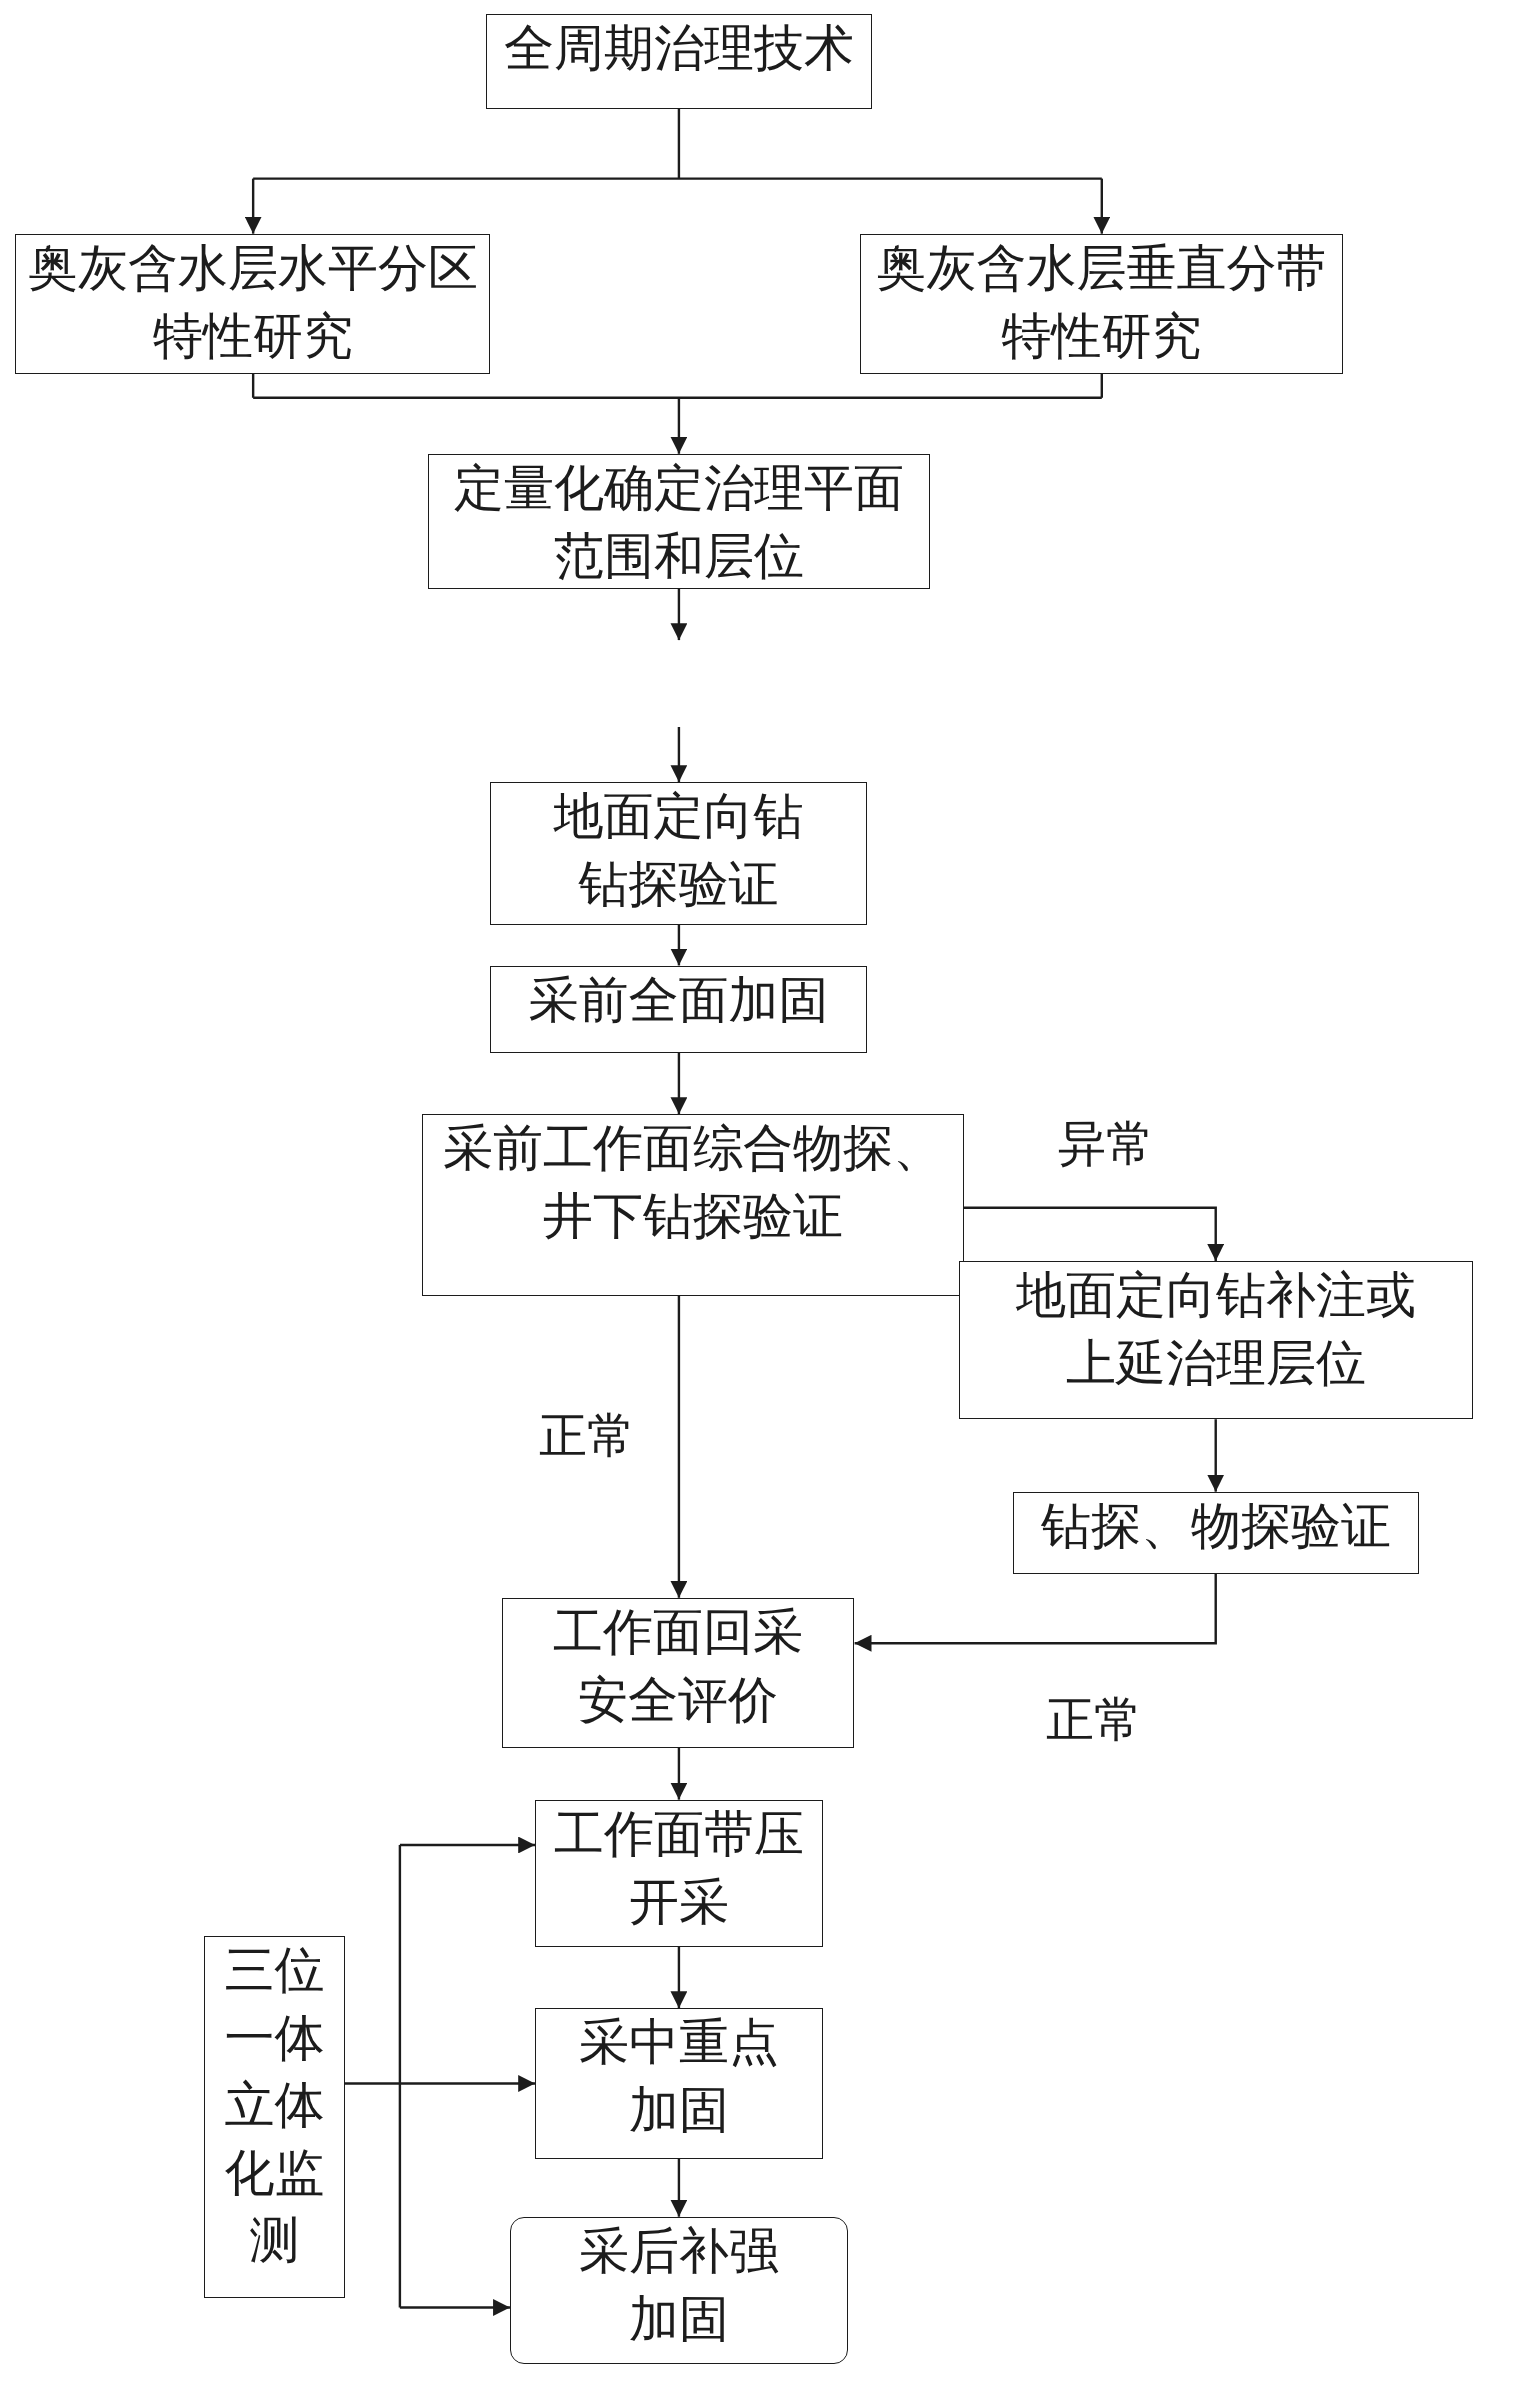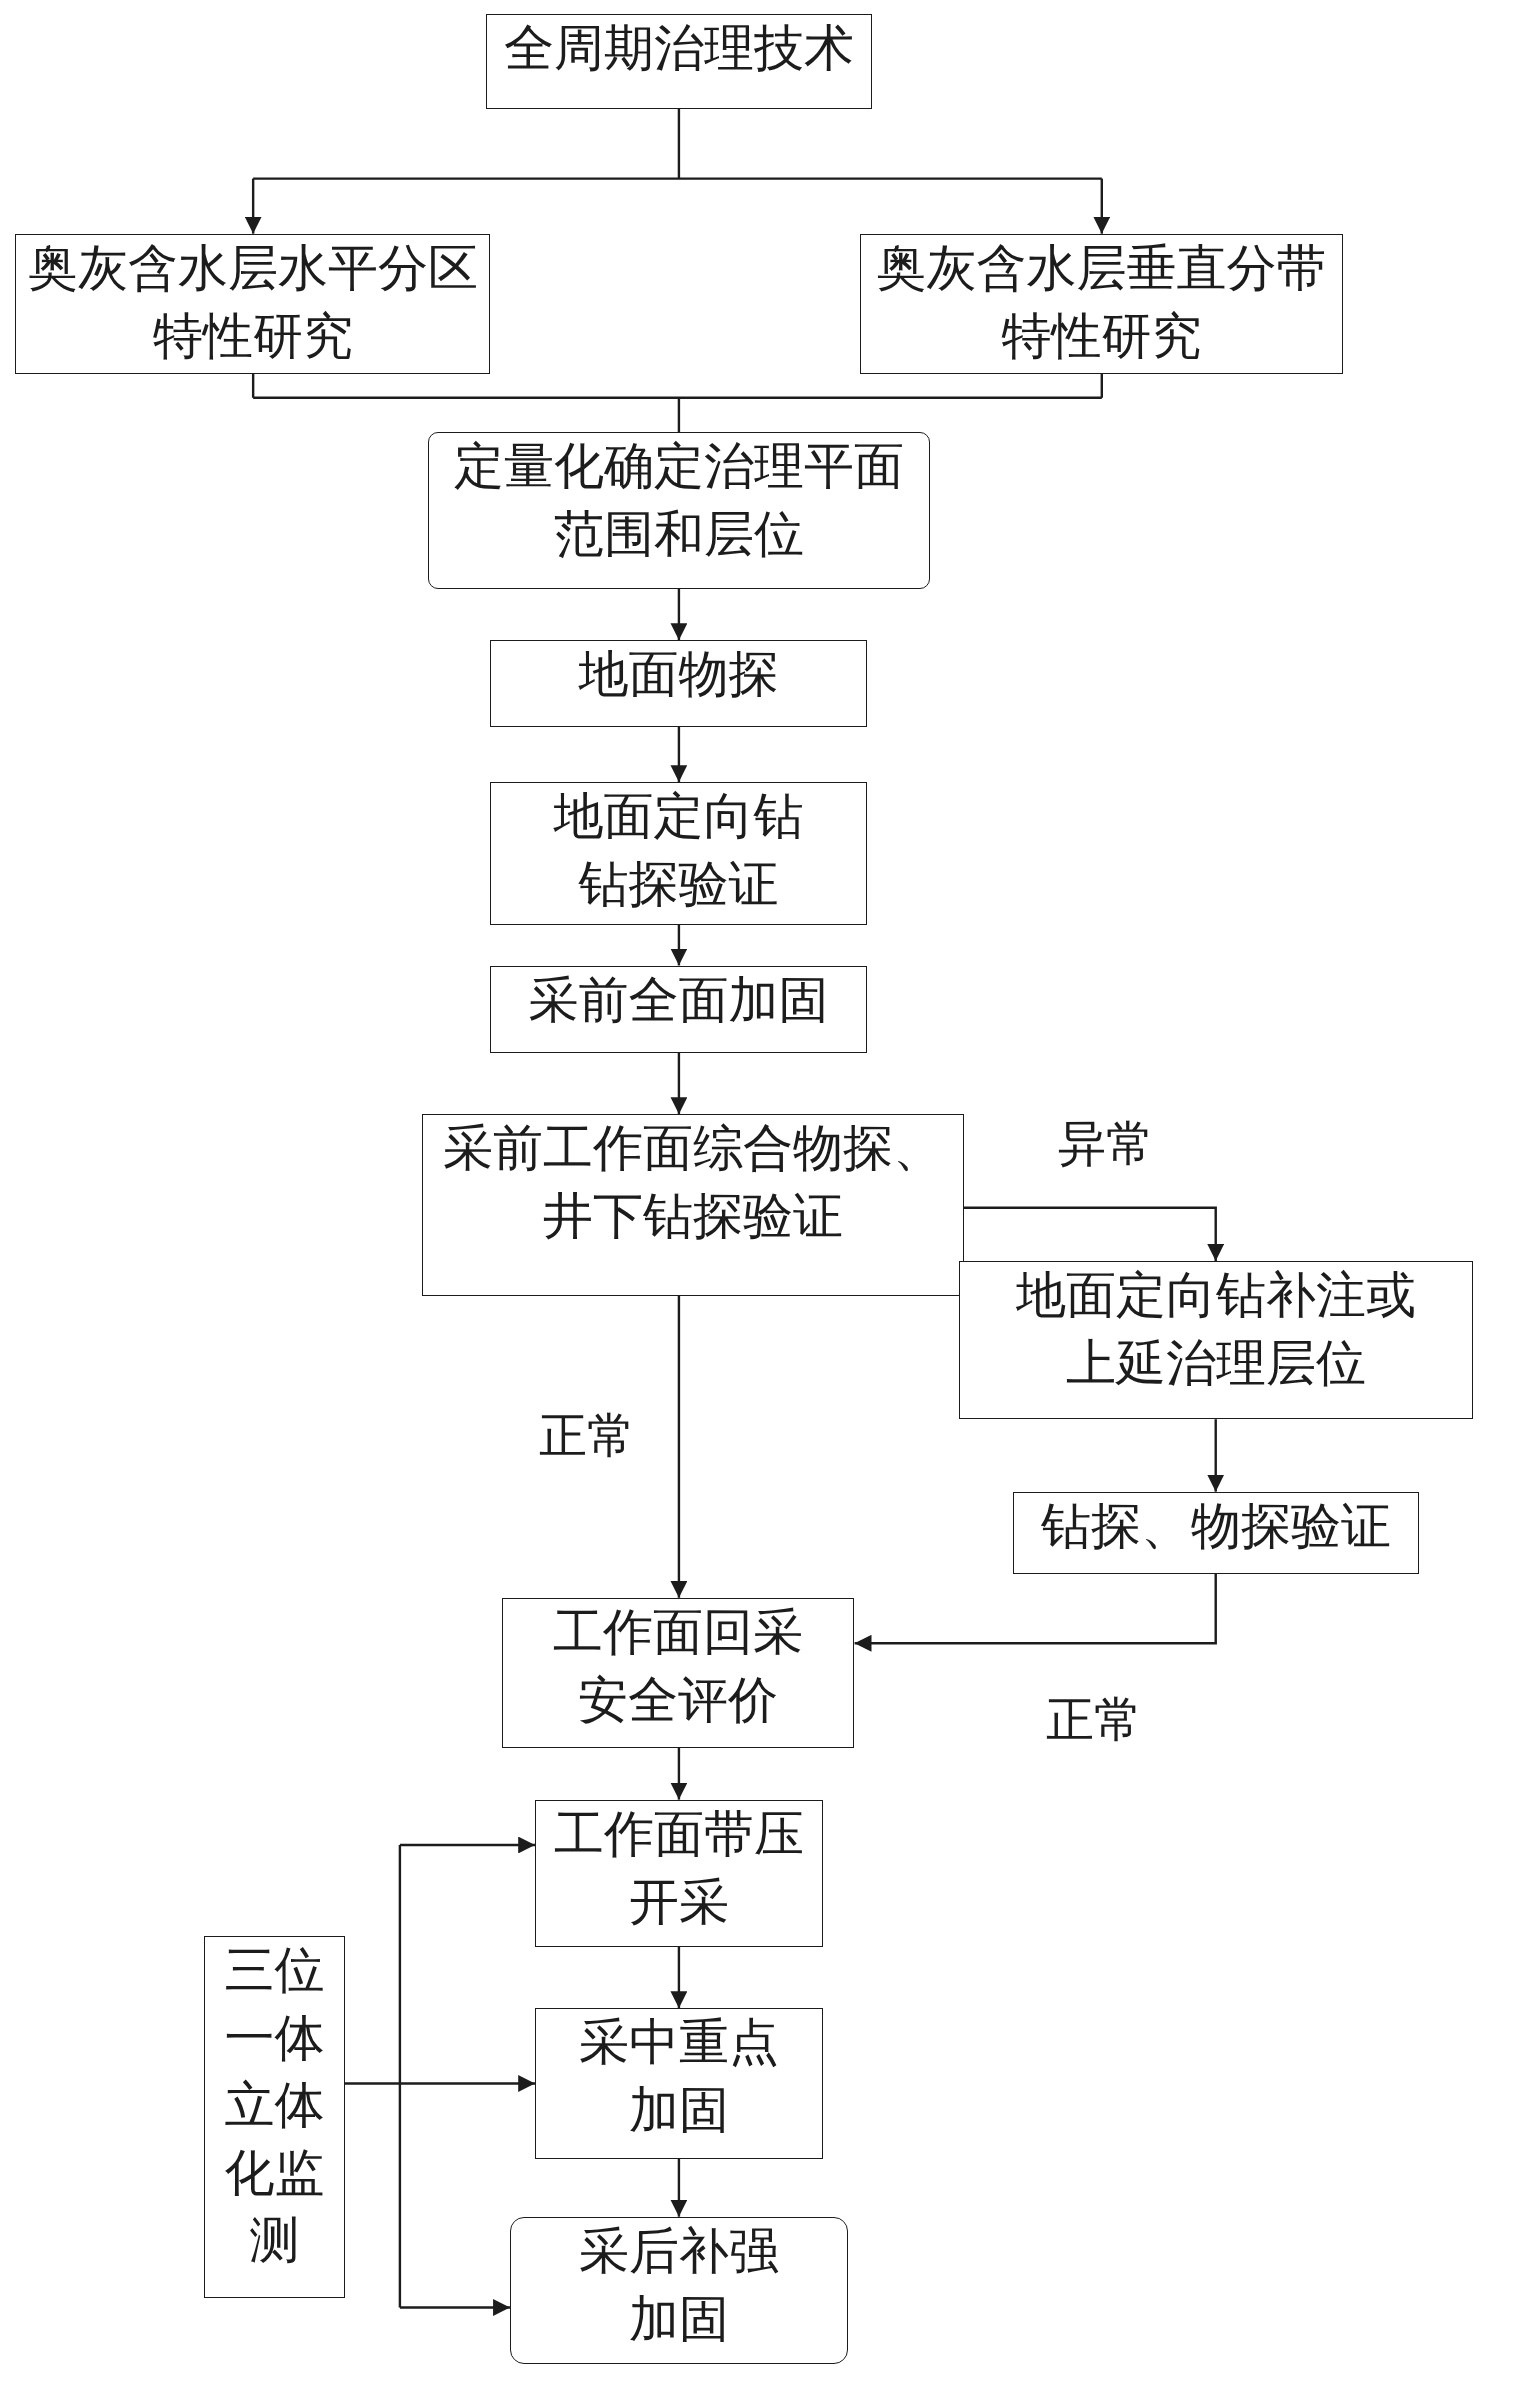--- a/index.html
+++ b/index.html
@@ -89,28 +89,25 @@
   <div class="node" style="left:15.4px; top:234px; width:475px; height:140px;">
     <span class="node-text">奥灰含水层水平分区
 特性研究</span>
   </div>
 
   <div class="node" style="left:860px; top:234px; width:483px; height:140px;">
     <span class="node-text">奥灰含水层垂直分带
 特性研究</span>
   </div>
 
-  <div class="node" style="left:428px; top:432px; width:502px; height:157px;border-radius:10px;">
+  <div class="node" style="left:428px; top:454px; width:502px; height:135px;">
     <span class="node-text">定量化确定治理平面
 范围和层位</span>
   </div>
 
-  <div class="node" style="left:490px; top:640px; width:377px; height:87px;">
-    <span class="node-text">地面物探</span>
-  </div>
 
   <div class="node" style="left:490px; top:782px; width:377px; height:143px;">
     <span class="node-text">地面定向钻
 钻探验证</span>
   </div>
 
   <div class="node" style="left:490px; top:966px; width:377px; height:87px;">
     <span class="node-text">采前全面加固</span>
   </div>
 

